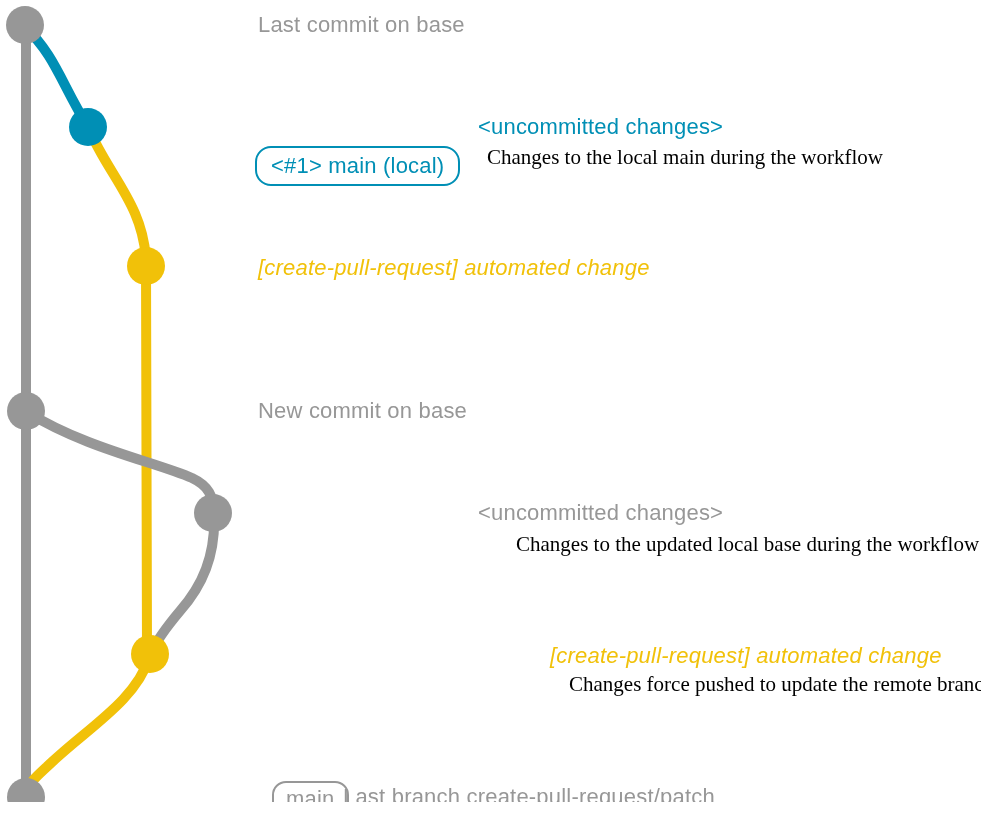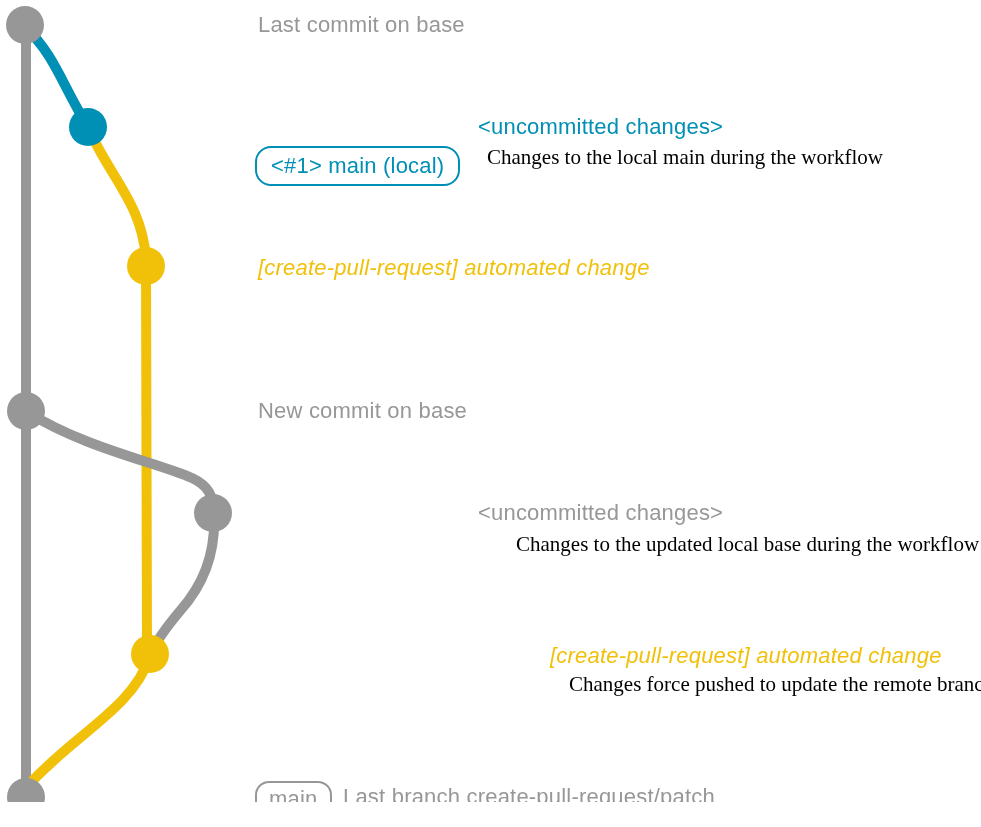--- a/index.html
+++ b/index.html
@@ -60,18 +60,18 @@
   <div class="abs sans yellow" style="left:258px;top:255px;">[create-pull-request] automated change</div>
 
   <div class="abs sans gray" style="left:258px;top:398px;">New commit on base</div>
 
   <div class="abs sans gray" style="left:478px;top:500px;">&lt;uncommitted changes&gt;</div>
   <div class="abs serif" style="left:488px;top:532px;margin-left:28px;">Changes to the updated local base during the workflow</div>
 
   <div class="abs sans yellow" style="left:550px;top:643px;">[create-pull-request] automated change</div>
   <div class="abs serif" style="left:569px;top:672px;">Changes force pushed to update the remote branch</div>
 
-  <div class="branch-box box-small gray" style="left:255px;top:781px;">
+  <div class="branch-box box-small gray" style="left:272px;top:781px;">
     <span>main</span>
   </div>
   <div class="abs sans gray" style="left:343px;top:784px;">Last branch create-pull-request/patch</div>
 
 </div>
 
 </body></html>

